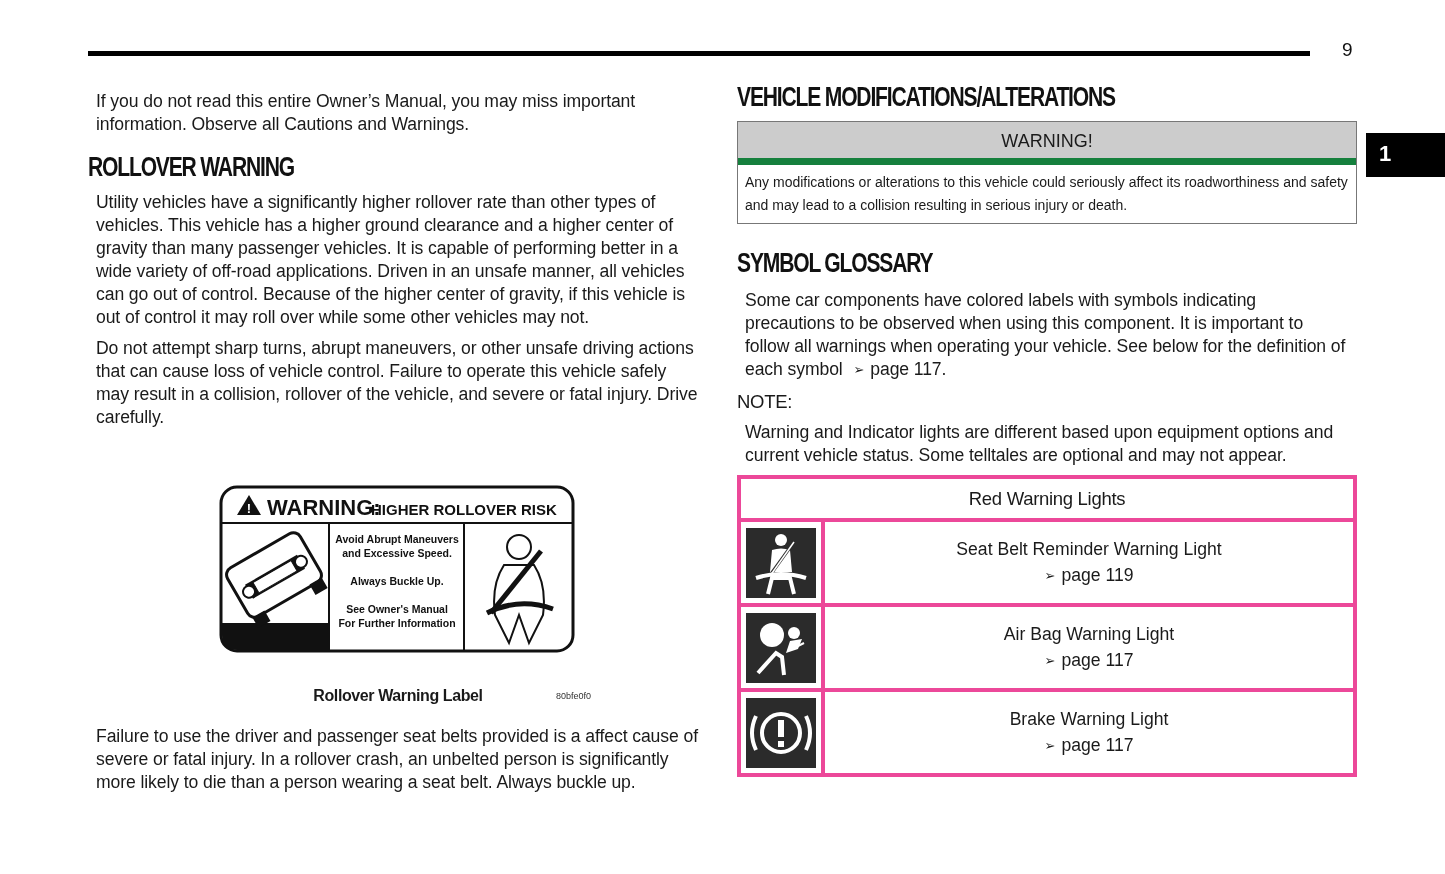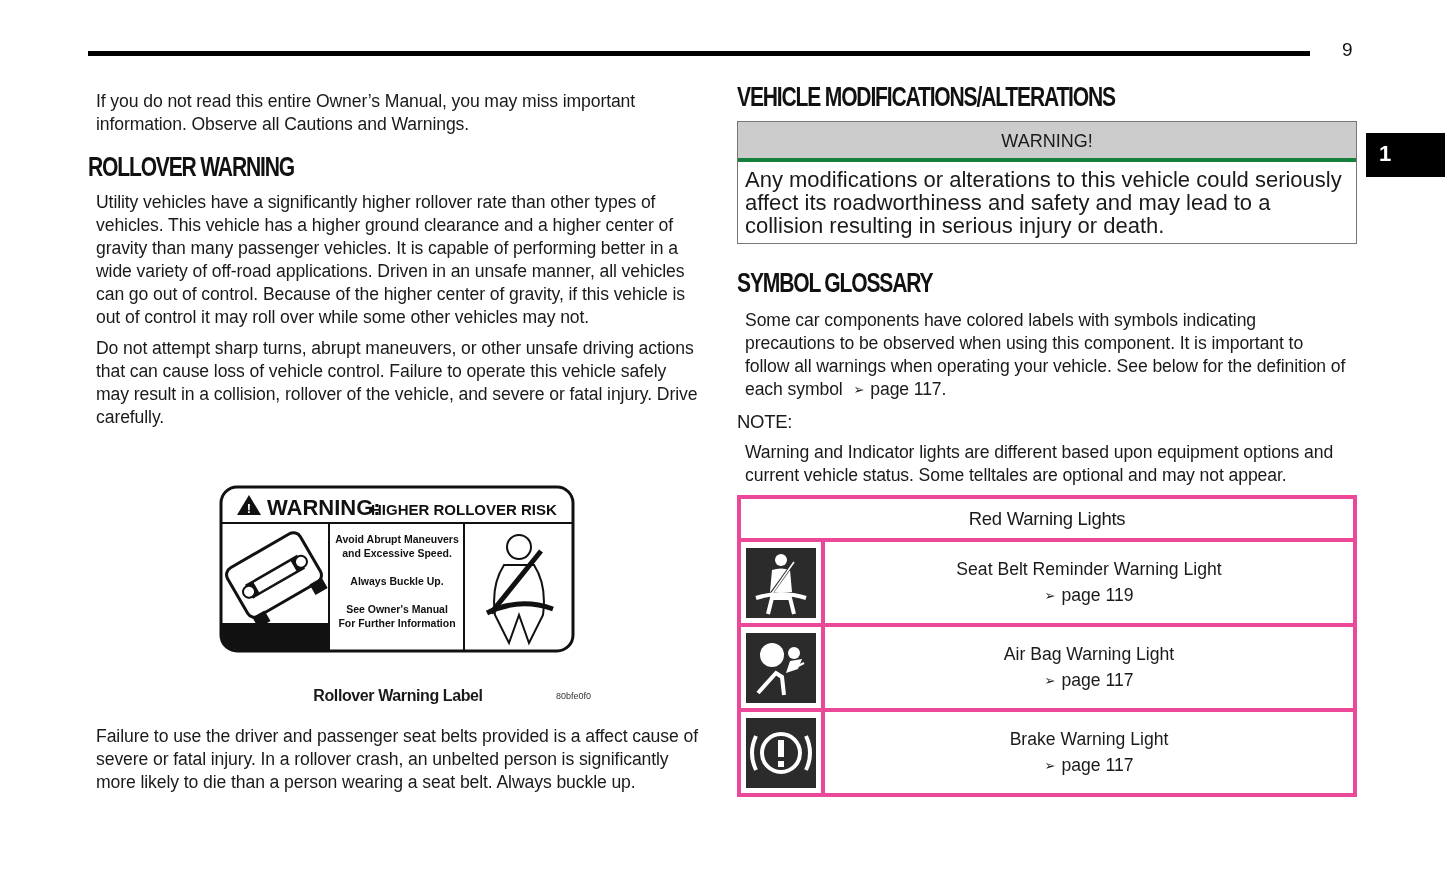--- a/index.html
+++ b/index.html
@@ -11,22 +11,22 @@
          color:#fff; font-size:22px; font-weight:bold; box-sizing:border-box; padding:8px 0 0 13px; }
   .col { position:absolute; }
   .col-left { left:88px; top:82px; width:620px; }
   .col-right { left:737px; top:82px; width:620px; }
   p { margin:8px; font-size:17.6px; line-height:23px; letter-spacing:-0.1px; }
   .h1 { font-family:"Liberation Sans", sans-serif; font-weight:bold; font-size:27px;
         letter-spacing:-1.5px; transform:scaleX(0.78); transform-origin:left center;
         white-space:nowrap; margin:0; color:#111; }
   .warnbox { border:1px solid #777; margin-top:8px; }
   .warnbox .hd { background:#cccccc; text-align:center; font-size:18px; padding:9px 0 6px;
-                 border-bottom:4px solid #15803d; }
-  .warnbox .bd { padding:6px 7px 6px; font-size:22px; line-height:23px; }
+                 border-bottom:7px solid #15803d; }
+  .warnbox .bd { padding:6px 7px 6px; font-size:14px; line-height:23px; }
   .figure { position:relative; width:620px; height:255px; }
   .label-svg { position:absolute; left:131px; top:10px; }
   .fig-code { position:absolute; left:468px; top:216px; font-size:9px; color:#333; }
   .caption { text-align:center; font-weight:bold; font-size:16px; margin-top:0; letter-spacing:-0.4px; }
   table.lights { border-collapse:collapse; width:620px; margin-top:8px; }
   table.lights td, table.lights th { border:4px solid #ec4899; }
   table.lights th { font-weight:normal; font-size:18.5px; height:37px; letter-spacing:-0.3px; }
   table.lights td.ic { width:80px; height:81px; padding:0; text-align:center; vertical-align:middle; }
   table.lights td.tx { text-align:center; font-size:17.6px; line-height:26px; }
   .arrow { display:inline-block; font-size:13px; margin-right:6px; vertical-align:1px; }

